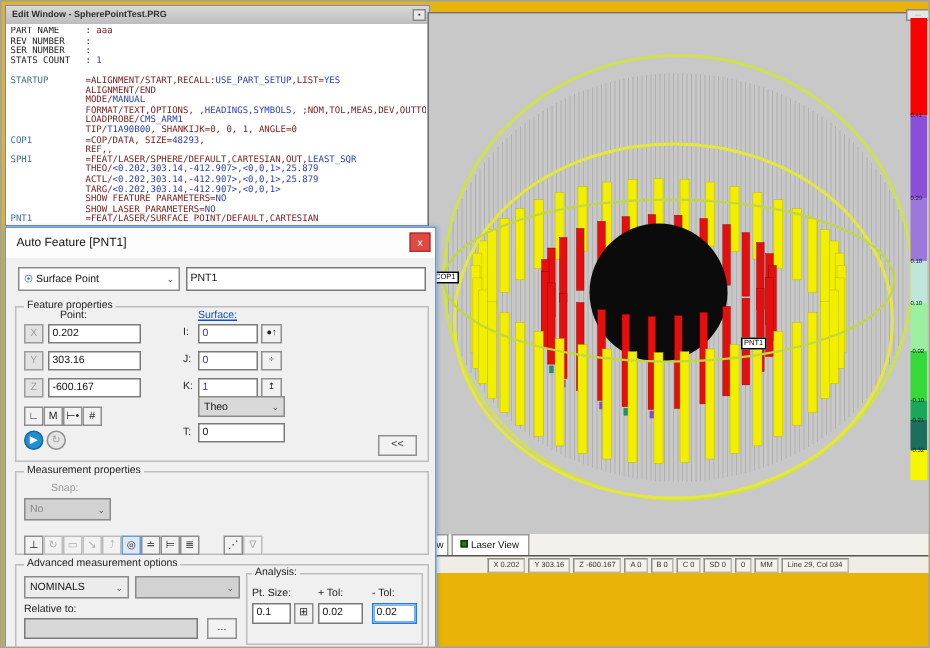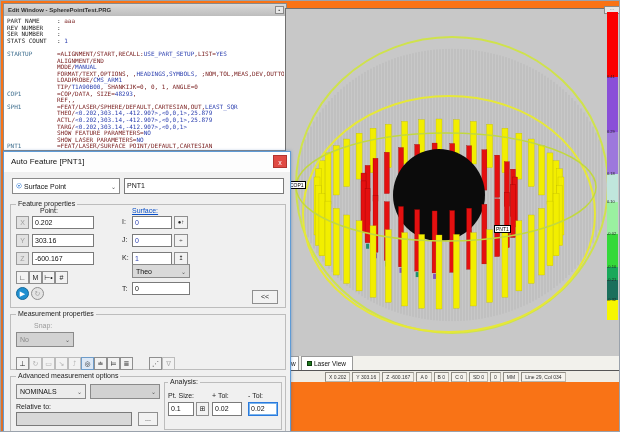--- a/index.html
+++ b/index.html
@@ -1,17 +1,17 @@
 <!DOCTYPE html>
 <html><head>
 <meta charset="utf-8">
 <style>
   html,body{margin:0;padding:0;background:#dfe3e8;}
   *{box-sizing:border-box;}
-  #app{position:relative;width:620px;height:432px;background:#f97316;
+  #app{position:relative;width:620px;height:432px;background:#eab308;
        font-family:"Liberation Sans",sans-serif;overflow:hidden;border:1px solid #9aa2ac;padding-left:32px;}
 
   
   #edit-win{position:absolute;left:2px;top:2px;width:284px;height:148px;
             background:#ffffff;border:1px solid #8a8a8a;}
   #edit-title{position:absolute;left:0;top:0;right:0;height:12px;
               background:linear-gradient(#d9d9d9,#bdbdbd);color:#2e2e2e;
               font-size:6px;line-height:12px;padding-left:4px;font-weight:bold;}
   #edit-title-btn{position:absolute;right:2px;top:2px;width:9px;height:8px;
                   background:#e8e8e8;border:1px solid #8a8a8a;font-size:5px;line-height:6px;text-align:center;color:#444;}

